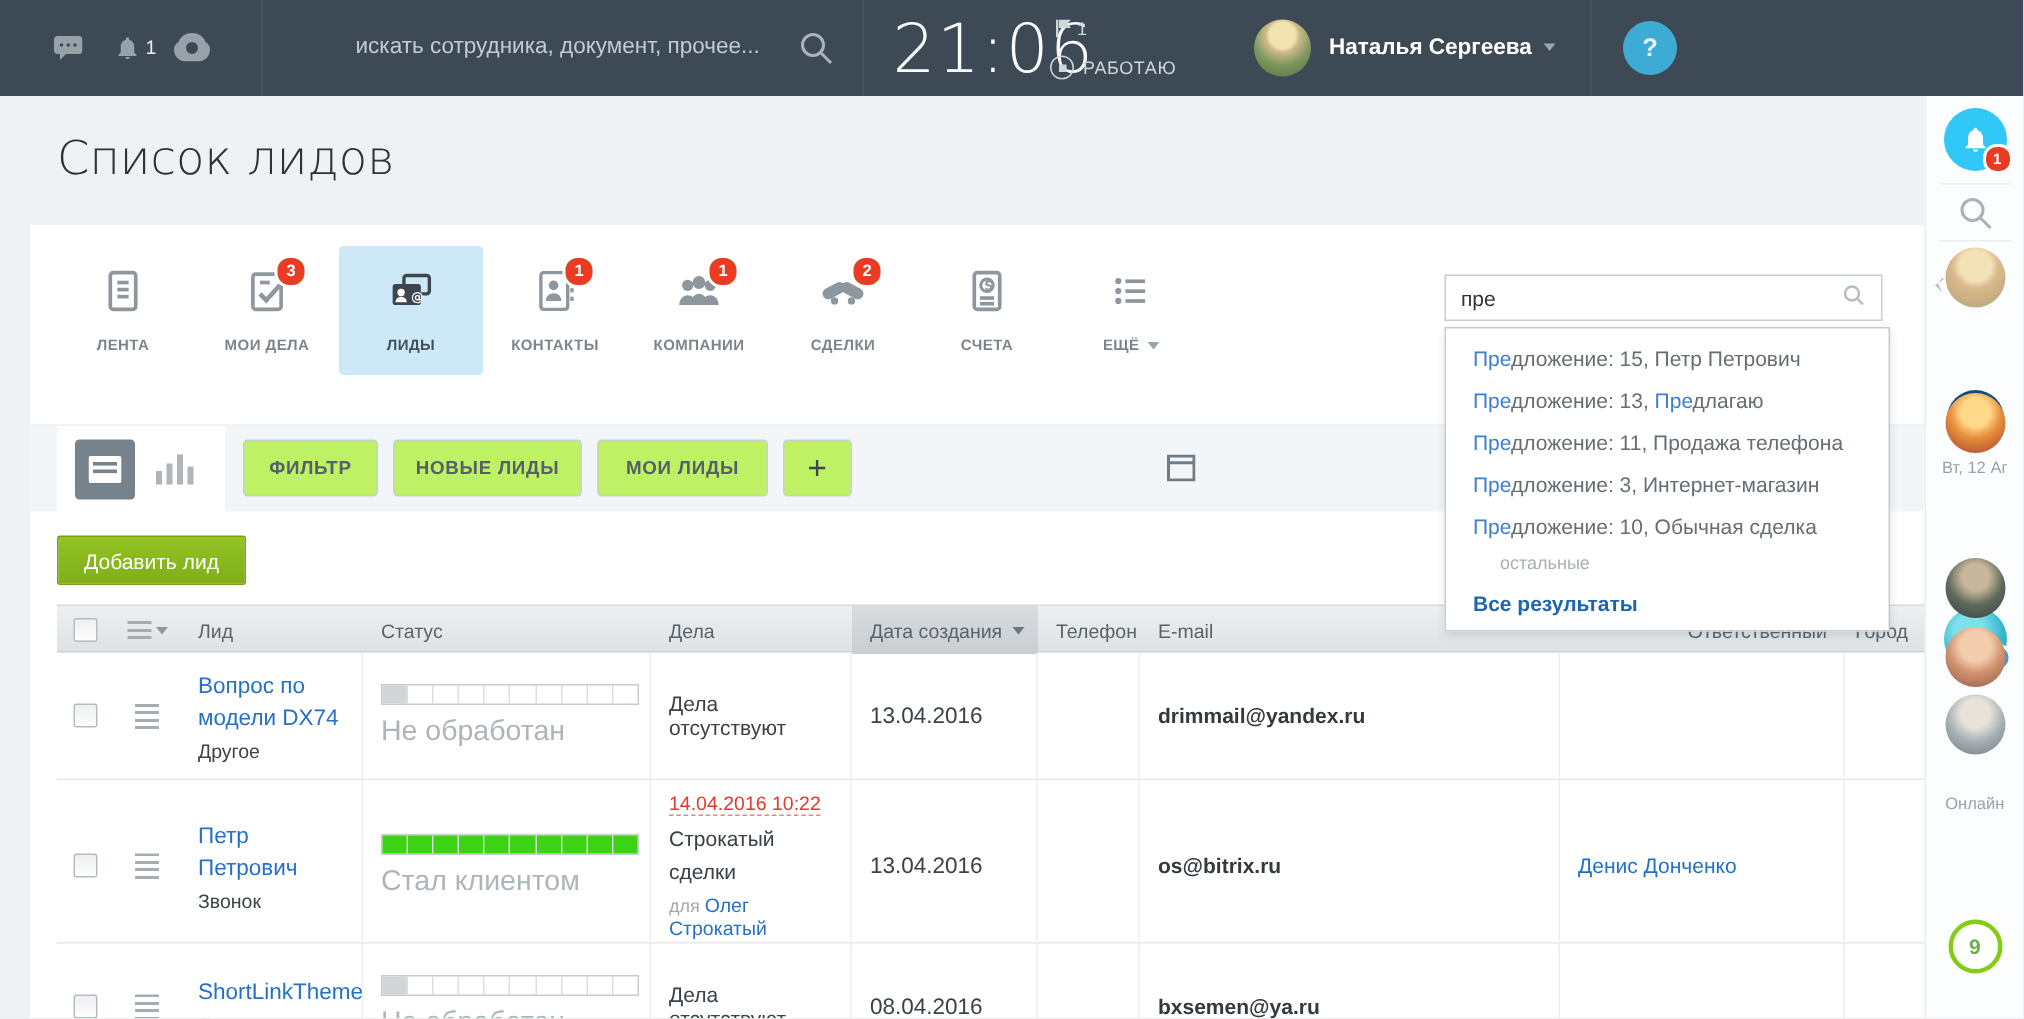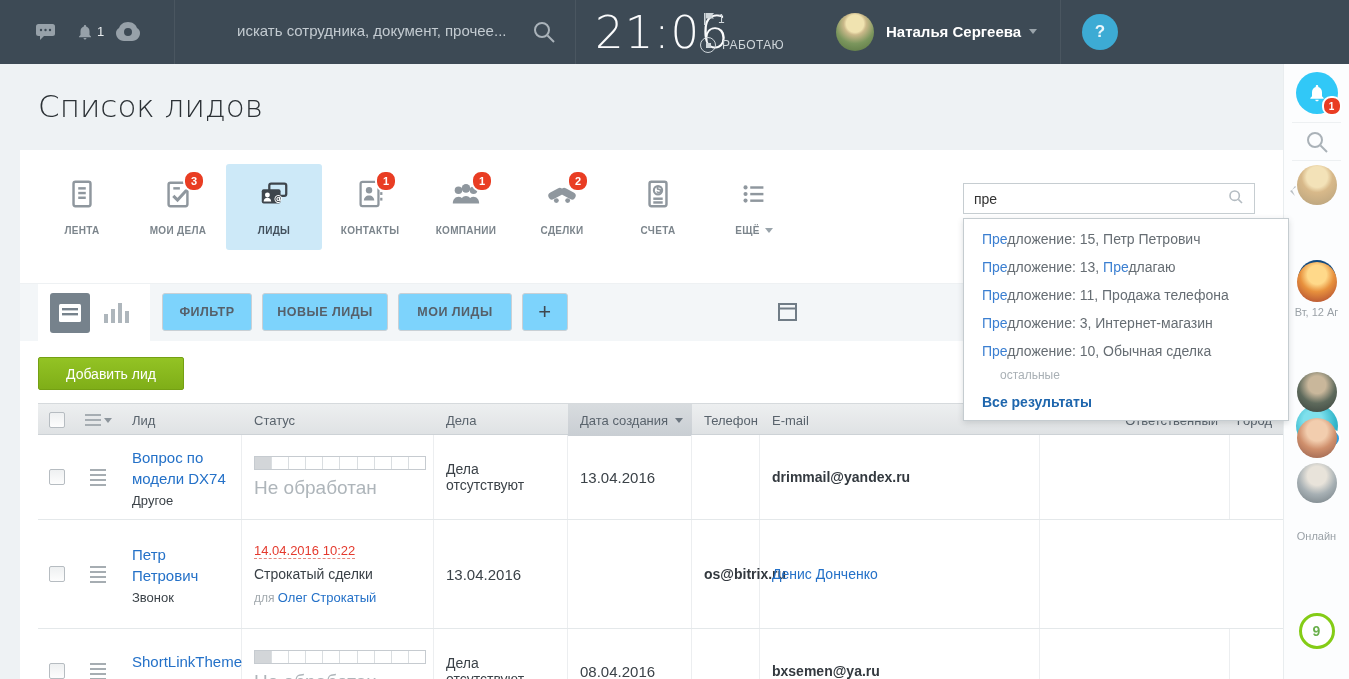--- a/index.html
+++ b/index.html
@@ -35,26 +35,26 @@
   .tab .t-label{font-size:10px;font-weight:bold;color:#7c858c;letter-spacing:.3px;white-space:nowrap;display:flex;align-items:center;gap:5px;}
   .tab.active .t-label{color:#42505c;}
   .tab-badge{position:absolute;top:-8px;right:-9px;min-width:12px;height:18px;padding:0 3px;background:#e93d23;border:2px solid #fff;border-radius:10px;
     color:#fff;font-size:11px;font-weight:bold;display:flex;align-items:center;justify-content:center;}
   
   .filterbar{position:absolute;left:0;top:133px;width:100%;height:57px;background:#f3f6f8;border-top:1px solid #eef1f3;}
   .viewbox{position:absolute;left:18px;top:0;width:112px;height:57px;background:#fff;display:flex;align-items:center;gap:14px;padding-left:12px;box-sizing:border-box;}
   .view-list{width:40px;height:40px;background:#76828c;border-radius:3px;display:flex;align-items:center;justify-content:center;cursor:pointer;}
   .view-chart{display:flex;align-items:flex-end;gap:3px;height:20px;cursor:pointer;}
   .view-chart i{display:block;width:4px;background:#aeb6bc;}
-  .fbtn{position:absolute;top:9px;height:38px;background:#7dd3fc;border:1px solid #c9d0d5;border-radius:3px;box-sizing:border-box;
+  .fbtn{position:absolute;top:9px;height:38px;background:#bef264;border:1px solid #c9d0d5;border-radius:3px;box-sizing:border-box;
     display:flex;align-items:center;justify-content:center;font-size:12.5px;font-weight:bold;color:#56606a;letter-spacing:.5px;cursor:pointer;}
   .fbtn.plus{font-size:22px;font-weight:normal;color:#3f4850;}
   .cal-ico{position:absolute;left:758px;top:19px;color:#707c86;cursor:pointer;}
   
-  .add-btn{position:absolute;left:18px;top:207px;height:31px;padding:0 27px;background:linear-gradient(#93c324,#7fae18);
+  .add-btn{position:absolute;left:18px;top:207px;height:31px;padding:0 17px;background:linear-gradient(#93c324,#7fae18);
     border:1px solid #74a013;border-radius:2px;color:#fff;font-size:14px;display:flex;align-items:center;cursor:pointer;}
   
   .grid{position:absolute;left:18px;top:253px;width:1246px;}
   .grid-row{display:grid;grid-template-columns:38px 44px 122px 192px 134px 124px 68px 280px 190px 54px;}
   .ghead{height:30px;background:linear-gradient(#edeff0,#dfe2e4);border-top:1px solid #d6dadd;border-bottom:1px solid #cdd2d6;}
   .ghead .hcell{display:flex;align-items:center;font-size:13px;color:#59636c;padding-left:12px;box-sizing:border-box;cursor:pointer;text-align:right;}
   .ghead .hcell.sorted{background:linear-gradient(#d8dcdf,#c9ced3);gap:7px;}
   .ghead .hcell.r{justify-content:flex-end;padding-right:12px;padding-left:0;}
   .chev{width:0;height:0;border-left:4px solid transparent;border-right:4px solid transparent;border-top:5px solid #6c767f;}
   .lead-row{border-bottom:1px solid #e4e8ea;}
@@ -77,21 +77,21 @@
   .act-title{font-size:14px;line-height:1.55;color:#3a4147;}
   .act-for{margin-top:4px;font-size:12px;color:#a2a9ae;}
   .act-for a{font-size:13px;color:#2471c8;text-decoration:none;cursor:pointer;}
   .c-email{font-weight:bold;color:#33393f;}
   .c-resp a{color:#2471c8;text-decoration:none;font-size:14px;cursor:pointer;}
   .c-date{font-size:15px;}
   
   .crm-search{position:absolute;left:963px;top:183px;width:292px;height:31px;border:1px solid #c6cdd1;background:#fff;box-sizing:border-box;z-index:60;
     display:flex;align-items:center;padding:0 10px;font-size:14px;color:#333;}
   .crm-search .mag{margin-left:auto;color:#b4bcc2;}
-  .dropdown{position:absolute;left:963px;top:218px;width:326px;background:#fff;border:1px solid #c5ccd0;box-shadow:0 2px 6px rgba(60,70,80,.18);z-index:55;
+  .dropdown{position:absolute;left:963px;top:218px;width:297px;background:#fff;border:1px solid #c5ccd0;box-shadow:0 2px 6px rgba(60,70,80,.18);z-index:55;
     box-sizing:border-box;padding:6px 0 8px 0;}
   .sug{padding:6px 18px;font-size:14px;color:#666d73;cursor:pointer;white-space:nowrap;}
   .sug b{font-weight:normal;color:#3b7fd1;}
   .sug-more{padding:3px 30px 5px 36px;font-size:12px;color:#a9b0b5;cursor:pointer;}
   .sug-all{padding:7px 18px 2px;font-size:14px;font-weight:bold;color:#1e66ad;cursor:pointer;}
   
   .sidebar{position:absolute;right:0;top:64px;width:65px;height:615px;background:#fcfdfe;border-left:1px solid #e9edef;z-index:30;}
   .sb-item{position:absolute;left:50%;transform:translateX(-50%);}
   .sb-circle{border-radius:50%;display:flex;align-items:center;justify-content:center;cursor:pointer;position:relative;}
   .sb-badge{position:absolute;right:-4px;bottom:-2px;min-width:10px;height:16px;padding:0 3px;background:#e93d23;border:2px solid #fff;border-radius:9px;
@@ -371,20 +371,35 @@
     <div class="cell nb">
               <span class="checkbox"></span>
             </div>
     <div class="cell nb">
               <span class="hamburger tall"></span>
             </div>
     <div class="cell">
               <a class="lead-name">Петр Петрович</a>
               <span class="lead-src">Звонок</span>
             </div>
+    <div class="cell">
+              <span class="pbar">
+                <i style="background: rgb(59, 211, 19);"></i>
+                <i style="background: rgb(59, 211, 19);"></i>
+                <i style="background: rgb(59, 211, 19);"></i>
+                <i style="background: rgb(59, 211, 19);"></i>
+                <i style="background: rgb(59, 211, 19);"></i>
+                <i style="background: rgb(59, 211, 19);"></i>
+                <i style="background: rgb(59, 211, 19);"></i>
+                <i style="background: rgb(59, 211, 19);"></i>
+                <i style="background: rgb(59, 211, 19);"></i>
+                <i style="background: rgb(59, 211, 19);"></i>
+              </span>
+              <span class="plabel">Стал клиентом</span>
+            </div>
     <div class="cell act-cell">
               <span class="act-date">14.04.2016 10:22</span>
               <span class="act-title">Строкатый сделки</span>
               <span class="act-for">для <a>Олег Строкатый</a></span>
             </div>
     <div class="cell c-date">13.04.2016</div>
     <div class="cell"></div>
     <div class="cell c-email">os@bitrix.ru</div>
     <div class="cell c-resp">
               <a>Денис Донченко</a>

